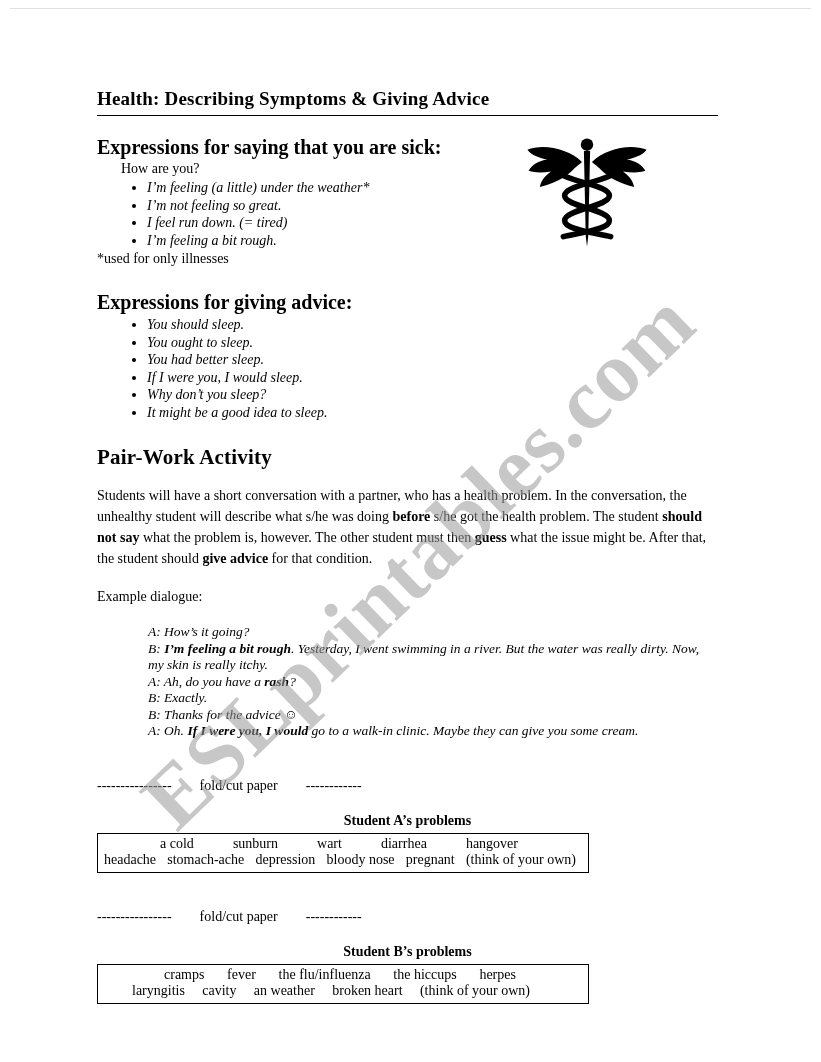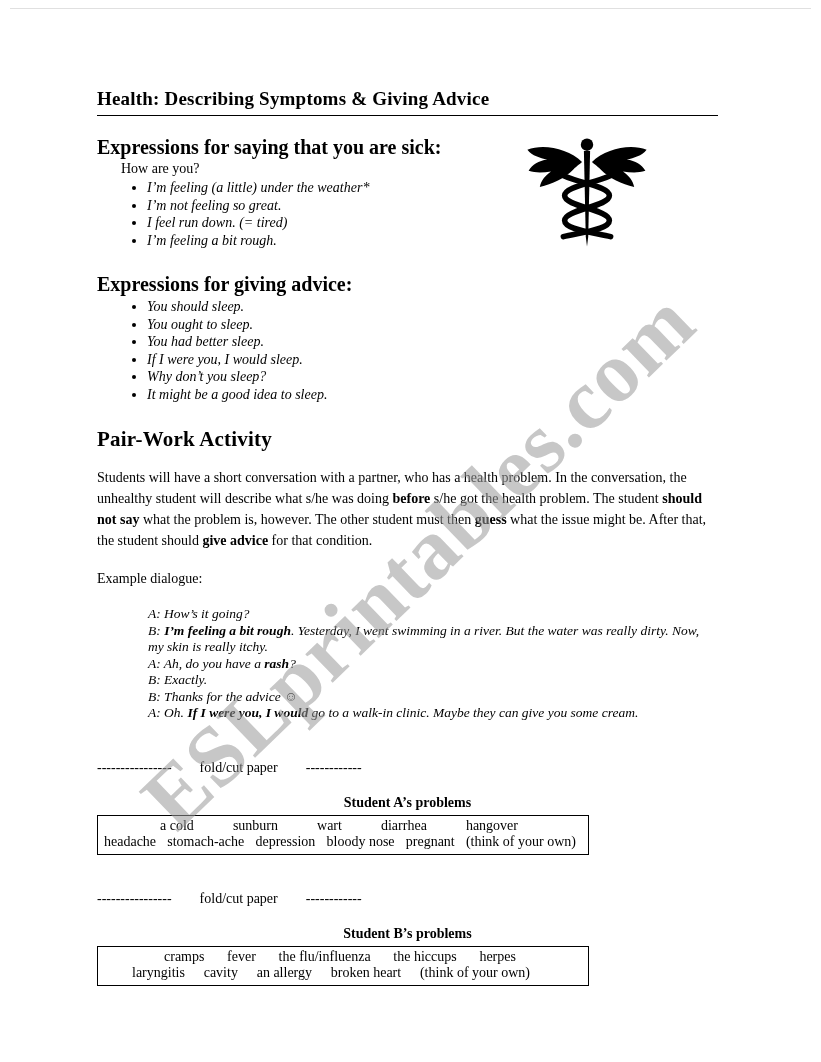--- a/index.html
+++ b/index.html
@@ -160,20 +160,21 @@
 
     <section>
       <h2 class="section-heading">Expressions for saying that you are sick:</h2>
       <p class="intro-line">How are you?</p>
       <ul class="bullets">
         <li>I’m feeling (a little) under the weather*</li>
         <li>I’m not feeling so great.</li>
         <li>I feel run down. (= tired)</li>
         <li>I’m feeling a bit rough.</li>
       </ul>
+      <p class="footnote">*used for only illnesses</p>
     </section>
 
     <section>
       <h2 class="section-heading" style="margin-top:24px">Expressions for giving advice:</h2>
       <ul class="bullets">
         <li>You should sleep.</li>
         <li>You ought to sleep.</li>
         <li>You had better sleep.</li>
         <li>If I were you, I would sleep.</li>
         <li>Why don’t you sleep?</li>
@@ -232,21 +233,21 @@
       <div class="prow prow-b1">
         <span>cramps</span>
         <span>fever</span>
         <span>the flu/influenza</span>
         <span>the hiccups</span>
         <span>herpes</span>
       </div>
       <div class="prow prow-b2">
         <span>laryngitis</span>
         <span>cavity</span>
-        <span>an allergy</span>
+        <span>an weather</span>
         <span>broken heart</span>
         <span>(think of your own)</span>
       </div>
     </div>
 
   </div>
 
   <div class="watermark">ESLprintables.com</div>
 </div>
 

